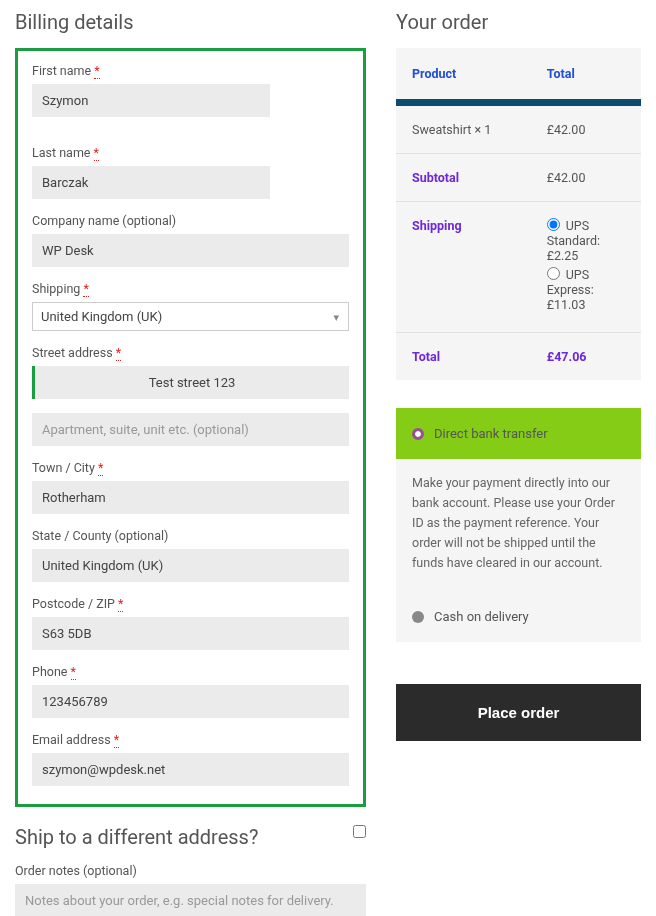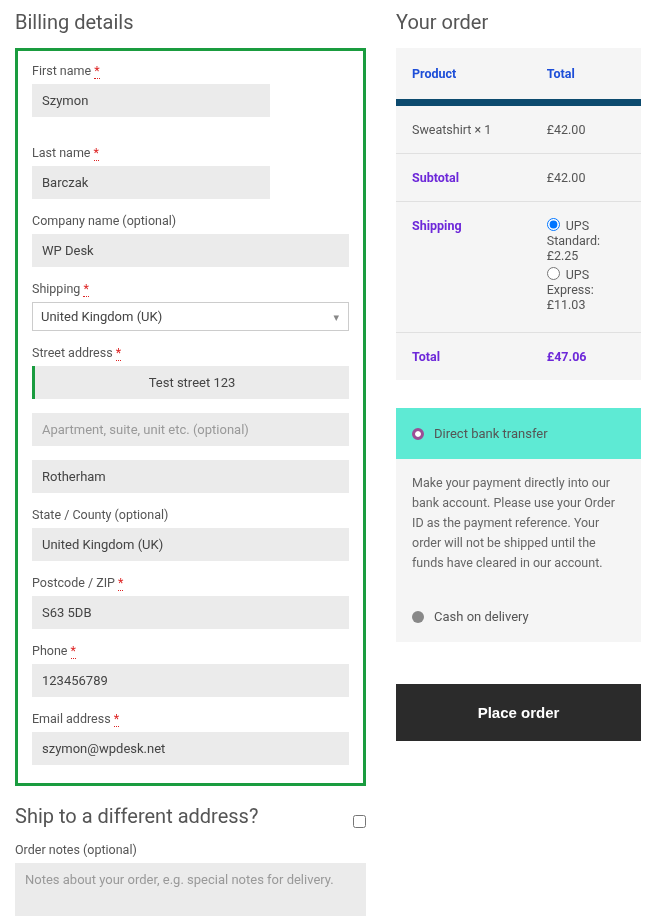--- a/index.html
+++ b/index.html
@@ -58,21 +58,21 @@
       position: absolute;
       right: 10px;
       top: 50%;
       transform: translateY(-50%);
       color: #888;
       font-size: 11px;
       pointer-events: none;
     }
     .ship-row {
       display: flex;
-      align-items: flex-end;
+      align-items: flex-start;
       justify-content: space-between;
       margin: 18px 0 14px;
     }
     .ship-row h2 { margin-bottom: 0; }
     textarea { height: 58px; resize: none; }
 
     
     .order-table {
       background: #f5f5f5;
       width: 100%;
@@ -92,21 +92,21 @@
       border-bottom: 1px solid #e0e0e0;
       vertical-align: top;
     }
     .order-table tr:last-child td { border-bottom: none; }
     .order-table .label-cell { width: 55%; }
     .order-table .bold { font-weight: 700; color: #6d28d9; }
     .shipping-opts label { display: block; margin-bottom: 4px; color: #555; font-size: 12.5px; }
     .shipping-opts input[type="radio"] { margin-right: 6px; vertical-align: -1px; }
 
     .payment-box {
-      background: #5eead4;
+      background: #84cc16;
       margin-top: 28px;
       padding: 14px 16px;
     }
     .payment-opt { display: flex; align-items: center; gap: 10px; margin: 4px 0; }
     .pay-radio {
       width: 12px; height: 12px; border-radius: 50%; border: 2px solid #999; display: inline-block;
     }
     .pay-radio.selected {
       border: 3px solid #9b4e96;
       box-shadow: inset 0 0 0 3px #fff;
@@ -169,20 +169,21 @@
         </div>
       </div>
       <div class="field">
         <label><span>Street address</span> <span class="req">*</span></label>
         <input type="text" class="validated" value="Test street 123" style="">
       </div>
       <div class="field">
         <input type="text" placeholder="Apartment, suite, unit etc. (optional)" style="">
       </div>
       <div class="field">
+        <label><span>Town / City</span> <span class="req">*</span></label>
         <input type="text" value="Rotherham" style="">
       </div>
       <div class="field">
         <label>State / County (optional)</label>
         <input type="text" value="United Kingdom (UK)" style="">
       </div>
       <div class="field">
         <label><span>Postcode / ZIP</span> <span class="req">*</span></label>
         <input type="text" value="S63 5DB" style="">
       </div>

